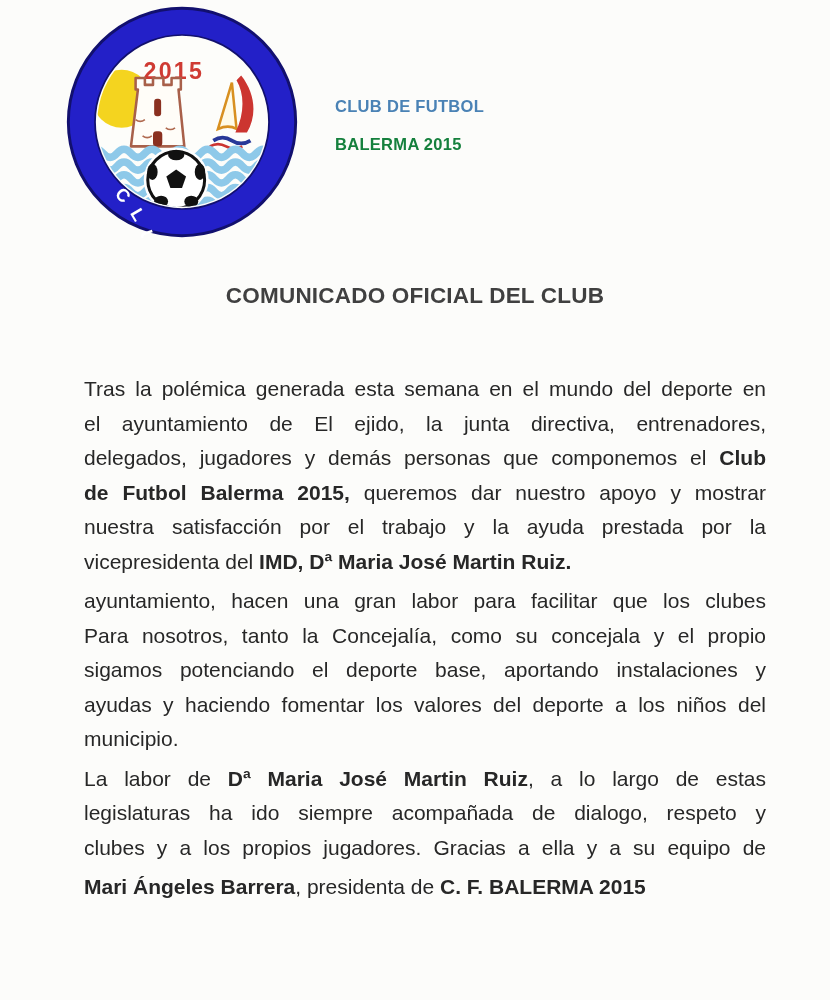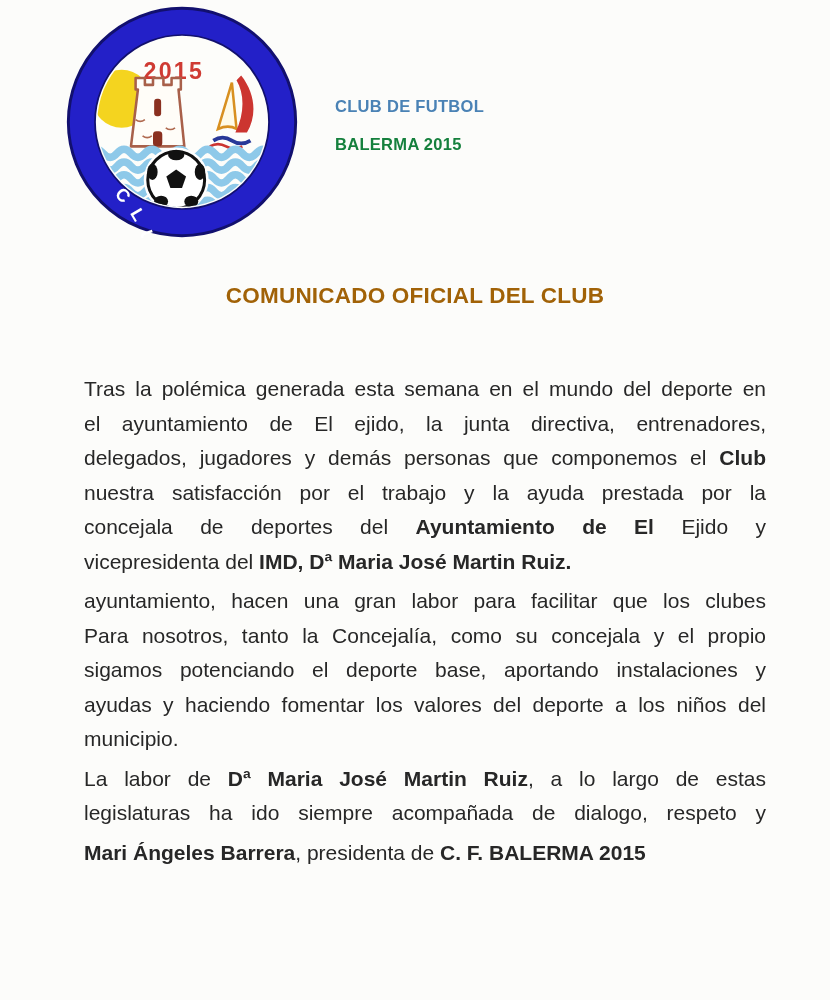--- a/index.html
+++ b/index.html
@@ -21,21 +21,21 @@
     position:absolute;left:0;white-space:nowrap;
     font-weight:bold;font-size:16.5px;letter-spacing:.3px;
   }
   .hline.l1{top:97px;}
   .hline.l2{top:135px;}
 
   
   .doc-title{
     position:absolute;top:283px;left:0;width:830px;
     text-align:center;font-size:22.5px;font-weight:bold;
-    color:#a16207;letter-spacing:.2px;
+    color:#404040;letter-spacing:.2px;
   }
 
   
   .body-text{
     position:absolute;left:68px;top:372px;width:698px;
     font-size:21px;line-height:34.5px;color:#272727;
   }
   .para{margin:0 0 5px 16px;}
   .tline{text-align:justify;text-align-last:justify;}
   .tline.last{text-align:center;text-align-last:left;}
@@ -107,33 +107,34 @@
     <div class="hline l2" style="color: #15803d;">BALERMA 2015</div>
   </div>
 
   <div class="doc-title">COMUNICADO OFICIAL DEL CLUB</div>
 
   <div class="body-text">
       <div class="para">
         <div class="tline"><span>Tras la polémica generada esta semana en el mundo del deporte en</span></div>
         <div class="tline"><span>el ayuntamiento de El ejido, la junta directiva, entrenadores,</span></div>
         <div class="tline"><span>delegados, jugadores y demás personas que componemos el </span><span class="b">Club</span></div>
+        <div class="tline"><span class="b">de Futbol Balerma 2015,</span><span> queremos dar nuestro apoyo y mostrar</span></div>
         <div class="tline"><span>nuestra satisfacción por el trabajo y la ayuda prestada por la</span></div>
-        <div class="tline"><span>concejala de deportes del </span><span class="b">Ayuntamiento de El</span><span> Ejido y</span></div>
         <div class="tline last"><span>vicepresidenta del </span><span class="b">IMD, Dª Maria José Martin Ruiz.</span></div>
       </div>
       <div class="para">
         <div class="tline"><span>ayuntamiento, hacen una gran labor para facilitar que los clubes</span></div>
         <div class="tline"><span>Para nosotros, tanto la Concejalía, como su concejala y el propio</span></div>
         <div class="tline"><span>sigamos potenciando el deporte base, aportando instalaciones y</span></div>
         <div class="tline"><span>ayudas y haciendo fomentar los valores del deporte a los niños del</span></div>
         <div class="tline last"><span>municipio.</span></div>
       </div>
       <div class="para">
         <div class="tline"><span>La labor de </span><span class="b">Dª Maria José Martin Ruiz</span><span>, a lo largo de estas</span></div>
         <div class="tline"><span>legislaturas ha ido siempre acompañada de dialogo, respeto y</span></div>
+        <div class="tline"><span>clubes y a los propios jugadores. Gracias a ella y a su equipo de</span></div>
       </div>
       <div class="para">
         <div class="tline last"><span class="b">Mari Ángeles Barrera</span><span>, presidenta de </span><span class="b">C. F. BALERMA 2015</span></div>
       </div>
     </div>
 
 </div>
 
 </body></html>

